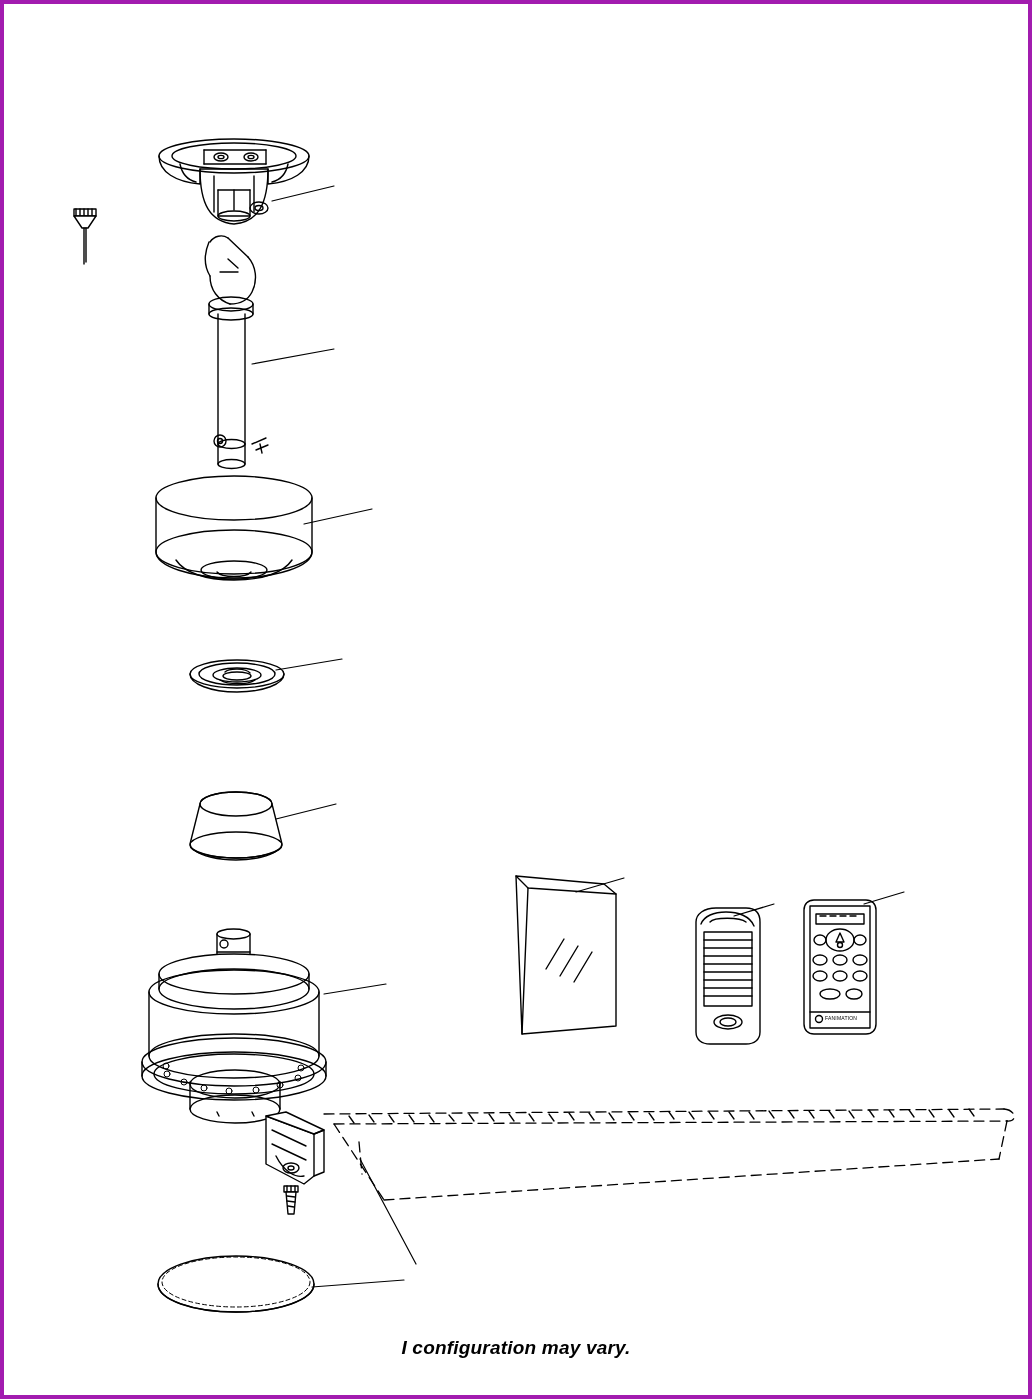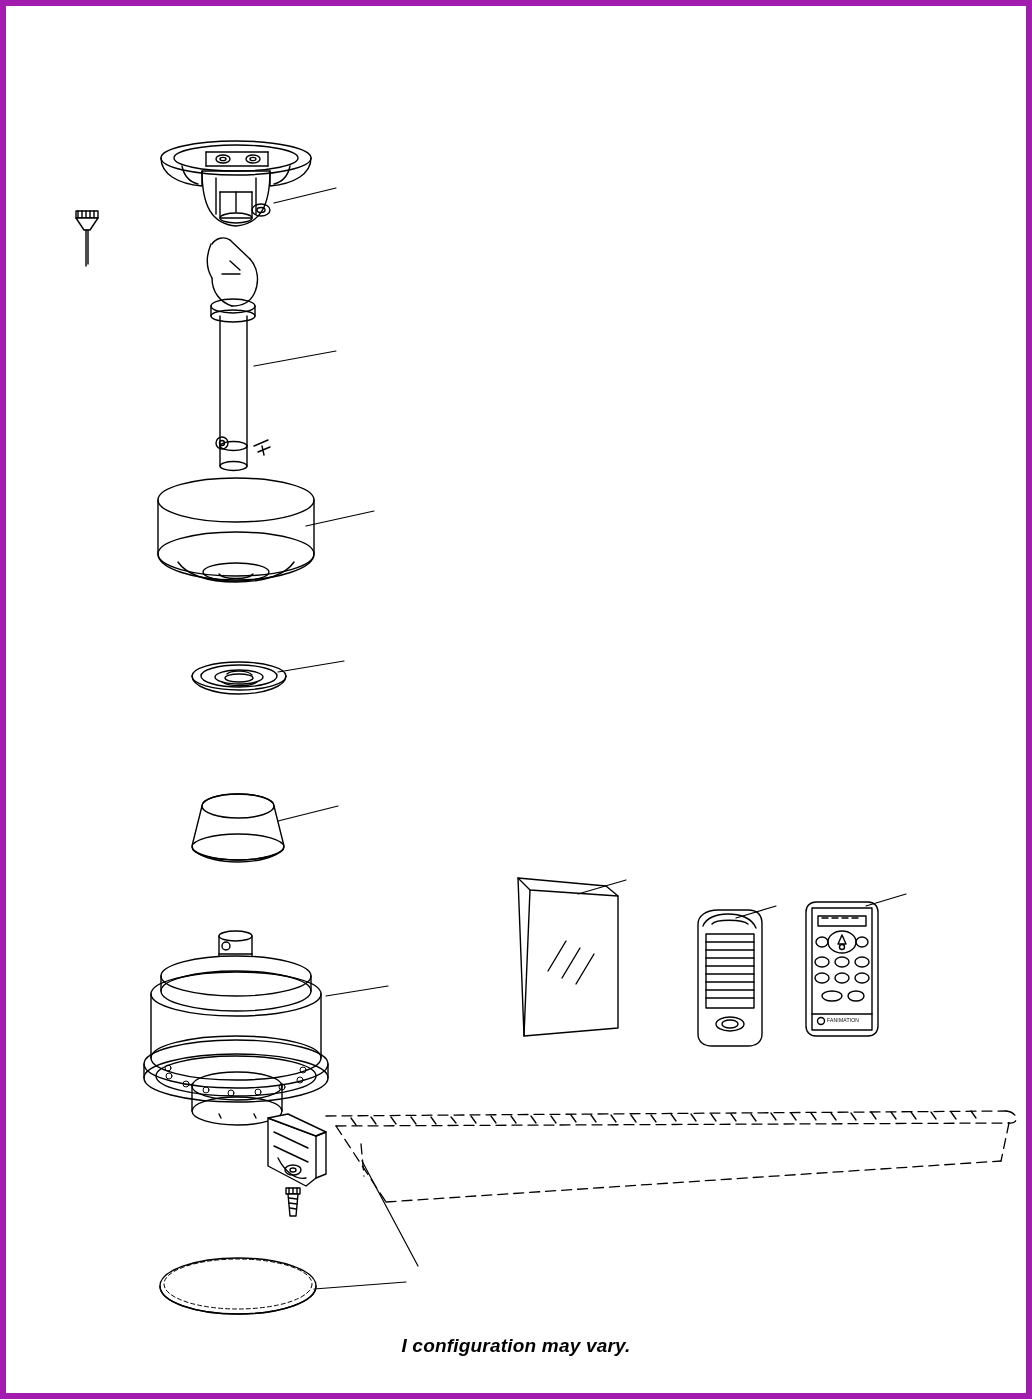--- a/index.html
+++ b/index.html
@@ -5,21 +5,21 @@
   html, body {
     margin: 0;
     padding: 0;
     background: #ffffff;
   }
   #page {
     position: relative;
     width: 1032px;
     height: 1399px;
     background: #ffffff;
-    border: 6px solid #a21caf;
+    border: 4px solid #a21caf;
     box-sizing: border-box;
     overflow: hidden;
     font-family: "Liberation Sans", sans-serif;
   }
   .svg-layer {
     position: absolute;
     left: 0;
     top: 0;
     width: 1032px;
     height: 1399px;

